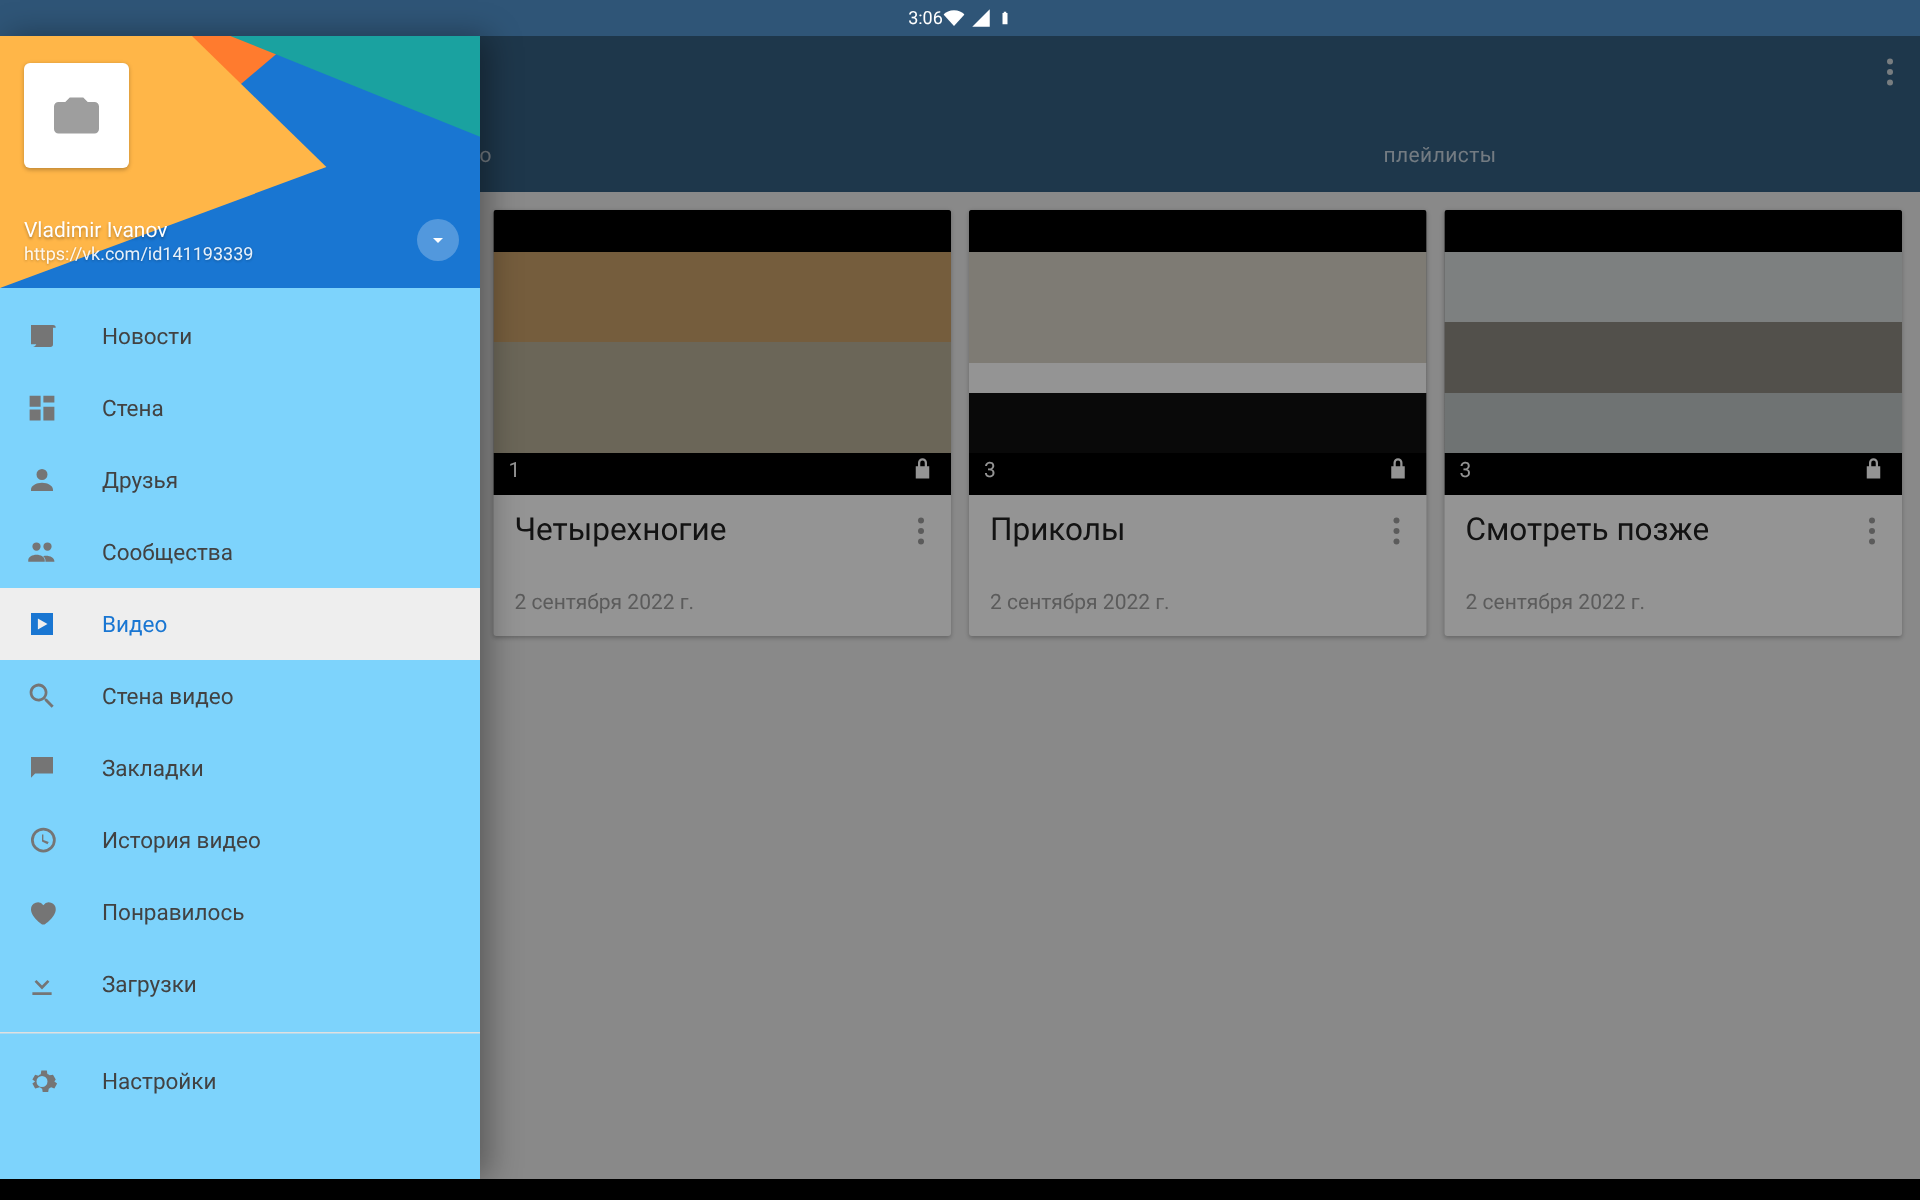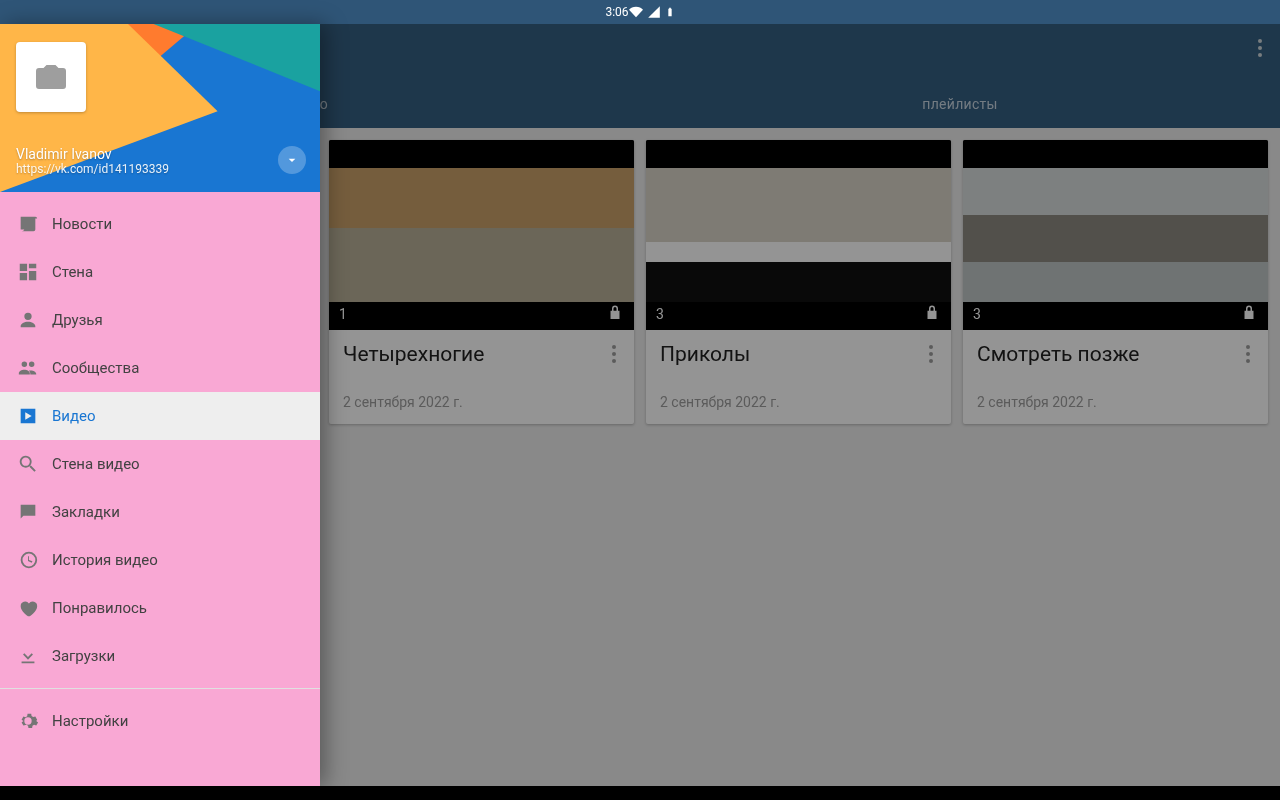--- a/index.html
+++ b/index.html
@@ -28,21 +28,21 @@
   .content {
     position: absolute; top: 104px; left: 0; right: 0; bottom: 0;
     background: #ececec; padding: 12px; display: flex; flex-wrap: wrap; gap: 12px;
     align-content: flex-start;
   }
   .scrim {
     position: absolute; inset: 0; background: rgba(0,0,0,.42);
   }
   .drawer {
     position: absolute; top: 0; left: 0; width: 320px; height: 100%;
-    background: #f9a8d4; box-shadow: 6px 0 20px rgba(0,0,0,.35);
+    background: #7dd3fc; box-shadow: 6px 0 20px rgba(0,0,0,.35);
     display: flex; flex-direction: column; z-index: 20;
   }
   .drawer-header {
     height: 168px; position: relative; overflow: hidden; color: #fff;
     background: #1976d2;
   }
   .tri1 { position:absolute; inset:0; background:#ff7b2e; clip-path: polygon(0 0, 62% 0, 0 100%); }
   .tri2 { position:absolute; inset:0; background:#ffb648; clip-path: polygon(0 0, 40% 0, 68% 52%, 0 100%); }
   .tri3 { position:absolute; inset:0; background:#1aa2a0; clip-path: polygon(100% 0, 100% 40%, 48% 0); }
   .avatar-box {
@@ -52,21 +52,21 @@
   }
   .avatar-box svg { width:36px; height:36px; fill:#9e9e9e; }
   .profile-text { position:absolute; left:16px; bottom:16px; font-size:14px; text-shadow:0 1px 2px rgba(0,0,0,.3); }
   .profile-text .url { font-size:12px; opacity:.9; }
   .expand-btn {
     position:absolute; right:14px; bottom:18px; width:28px; height:28px; border-radius:50%;
     background:rgba(255,255,255,.25); display:flex; align-items:center; justify-content:center;
   }
   .nav { flex:1; overflow:auto; padding-top:8px; }
   .nav-item {
-    display:flex; align-items:center; height:48px; padding:0 16px; gap:12px;
+    display:flex; align-items:center; height:48px; padding:0 16px; gap:28px;
     font-size:15px; color:#424242; cursor:pointer;
   }
   .nav-item.active { background:#eeeeee; color:#1976d2; }
   .nav-item.active .nav-icon svg { fill:#1976d2; }
   .nav-icon { width:24px; height:24px; display:flex; align-items:center; justify-content:center; }
   .nav-icon svg { width:22px; height:22px; fill:#757575; }
   .divider { height:1px; background:#e0e0e0; margin:8px 0; }
 
   .card {
     width: 305px; background:#fff; border-radius:2px;

